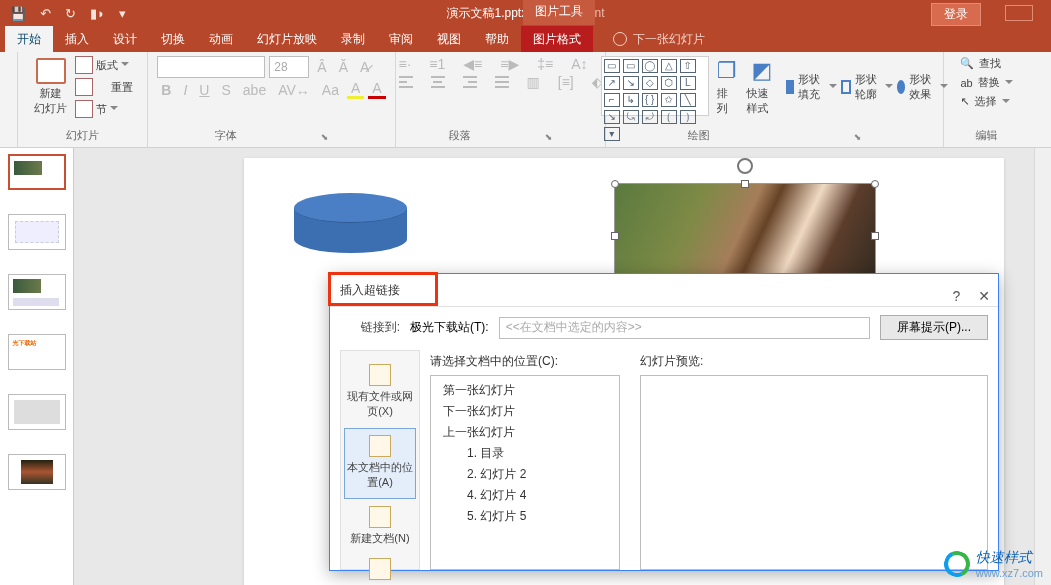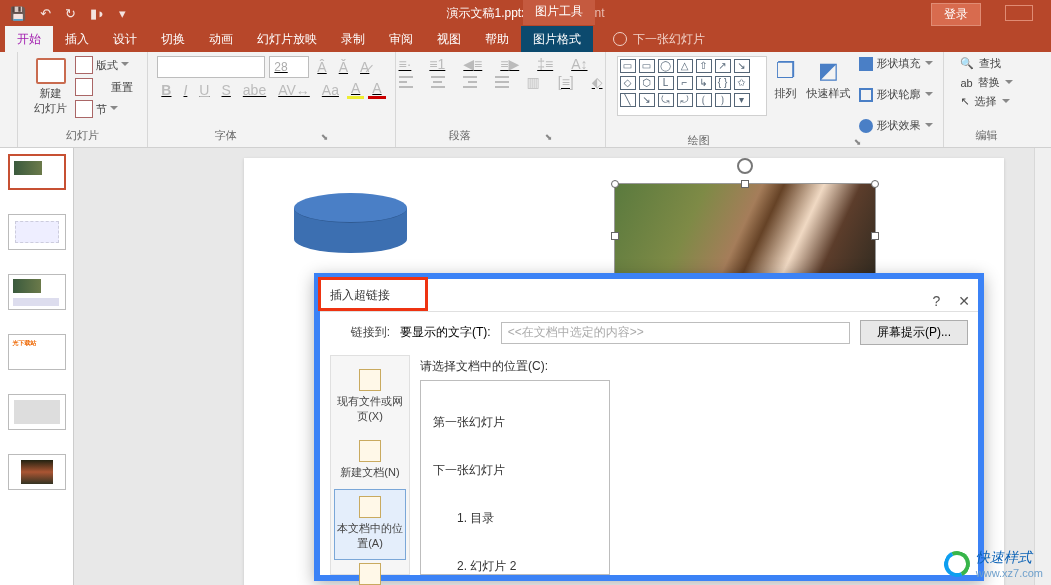--- a/index.html
+++ b/index.html
@@ -9,43 +9,43 @@
   .titlebar .qat { display:flex; gap:14px; padding-left:10px; align-items:center; }
   .titlebar .qat span { opacity:.85; font-size:13px; }
   .titlebar .docname { position:absolute; left:50%; transform:translateX(-50%); white-space:nowrap; display:flex; gap:6px; align-items:center; }
   .titlebar .docname .grey{ color:#e9bcb0; }
   .login-btn { position:absolute; right:70px; top:3px; background:#d86b4e; color:#fff; padding:2px 12px; font-size:12px; border:1px solid #e08c74; }
   .win-min { position:absolute; right:18px; top:5px; width:28px; height:16px; border:1px solid #e08c74; }
   .context-tab { position:absolute; left:523px; top:0; background:#c55a3f; color:#fff; width:72px; height:26px; text-align:center; line-height:22px; font-size:12px; border-bottom:1px solid #b7472a; }
   
   .tabs { height:26px; background:#b7472a; display:flex; align-items:center; color:#fff; font-size:12px; padding-left:5px; }
   .tabs .tab { padding:0 12px; height:26px; line-height:26px; cursor:pointer; }
-  .tabs .tab.active { background:#f3f3f3; color:#a21caf; }
-  .tabs .tab.context { background:#0c4a6e; }
+  .tabs .tab.active { background:#f3f3f3; color:#0c4a6e; }
+  .tabs .tab.context { background:#b91c1c; }
   .tell-me { display:flex; align-items:center; gap:6px; margin-left:20px; color:#f1d1c7; font-size:12px; }
   .bulb { width:14px; height:14px; border:1.5px solid #f1d1c7; border-radius:50%; position:relative; }
   
   .ribbon { height:96px; background:#f3f3f3; border-bottom:1px solid #d0d0d0; display:flex; }
   .group { border-right:1px solid #d7d7d7; padding:4px 8px 2px; display:flex; flex-direction:column; justify-content:space-between; align-items:center; position:relative; }
   .group-label { font-size:11px; color:#666; text-align:center; padding-bottom:2px; }
   .gl-wrap { display:flex; align-items:center; gap:4px; }
   .drop { width:8px; height:8px; border:4px solid transparent; border-top-color:#888; margin-top:2px; }
   .big-btn { display:flex; flex-direction:column; align-items:center; gap:2px; padding:2px; font-size:11px; color:#444; }
   .ico { width:18px; height:18px; border:1px solid #a66; background:#fff; display:inline-block; }
   .newslide-ico { width:30px; height:26px; border:2px solid #c96b4f; border-radius:2px; background:#fff; position:relative; }
-  .font-row { display:flex; align-items:center; gap:4px; margin-bottom:2px;text-decoration:underline; }
+  .font-row { display:flex; align-items:center; gap:4px; margin-bottom:2px; }
   .combo { border:1px solid #bdbdbd; background:#fff; height:22px; display:flex; align-items:center; padding:0 4px; color:#aaa; font-size:12px; }
   .combo.small{ width:40px; }
   .btn { color:#bbb; padding:0 4px; font-size:14px; }
   .para-ico { width:14px; height:12px; display:flex; flex-direction:column; justify-content:space-between; }
   .para-ico i { display:block; height:2px; background:#bbb; }
   
   .sg { width:150px; height:60px; border:1px solid #d0d0d0; background:#fff; display:flex; flex-wrap:wrap; align-content:flex-start; padding:2px; gap:3px; }
   .sg span { width:16px; height:14px; border:1px solid #567; font-size:10px; text-align:center; line-height:12px; color:#567; }
-  .shape-opts { display:flex; flex-direction:column; gap:16px; font-size:11px; color:#444; }
+  .shape-opts { display:flex; flex-direction:row; gap:4px; font-size:11px; color:#444; }
   .shape-opts div { display:flex; align-items:center; gap:4px; }
   .edit-opts { display:flex; flex-direction:column; gap:4px; font-size:11px; color:#444; align-items:flex-start; }
   .edit-opts div { display:flex; align-items:center; gap:5px; }
   
   .workspace { display:flex; height:calc(585px - 148px); }
   .thumbs { width:74px; background:#fff; border-right:1px solid #ccc; display:flex; flex-direction:column; align-items:center; padding-top:6px; gap:24px; overflow:hidden; }
   .thumb { width:58px; height:36px; border:1px solid #bbb; background:#fff; position:relative; }
   .thumb.sel { border:2px solid #c75033; }
   .thumb .mini { position:absolute; left:4px; top:5px; width:28px; height:14px; background:linear-gradient(90deg,#3a5a3d,#6b7a4a); }
   .canvas-area { flex:1; background:#e8e8e8; position:relative; overflow:hidden; }
@@ -54,37 +54,37 @@
   
   .cyl { position:absolute; left:50px; top:35px; width:113px; height:60px; }
   .cyl .body { position:absolute; bottom:0; width:113px; height:45px; background:#3c6fb1; border-radius:0 0 56px 56px / 0 0 14px 14px; }
   .cyl .top { position:absolute; top:0; width:113px; height:30px; background:#4a7fc6; border-radius:56px/15px; border-bottom:1px solid #2f5a92; }
   
   .sel-img { position:absolute; left:370px; top:25px; width:262px; height:105px; border:1px solid #999; }
   .sel-img .photo { width:100%; height:100%; background:linear-gradient(115deg,#5a7a3e 0%,#7e8a46 30%,#a57d5a 48%,#654226 55%,#f0d9c3 68%,#5c3d2b 80%,#2f2a20 100%); }
   .handle { position:absolute; width:8px; height:8px; border:1px solid #666; background:#fff; border-radius:50%; }
   .rot { position:absolute; left:50%; top:-26px; transform:translateX(-50%); width:16px; height:16px; border:2px solid #777; border-radius:50%; }
   
-  .dialog { position:absolute; left:314px; top:273px; width:670px; background:#fff; border:6px solid #3b82f6; box-shadow:0 4px 16px rgba(0,0,0,.3); font-size:12px; }
+  .dialog { position:absolute; left:329px; top:273px; width:670px; background:#fff; border:1px solid #3b82f6; box-shadow:0 4px 16px rgba(0,0,0,.3); font-size:12px; }
   .dlg-title { height:32px; line-height:32px; padding:0 10px; font-size:12px; color:#333; position:relative; }
   .red-box { position:absolute; left:-2px; top:-2px; width:110px; height:34px; border:3px solid #e31; pointer-events:none; }
   .dlg-controls { position:absolute; right:8px; top:6px; display:flex; gap:18px; font-size:14px; color:#555; }
   .dlg-row1 { display:flex; align-items:center; gap:10px; padding:8px 10px 10px 20px; border-top:1px solid #e0e0e0; }
   .dlg-row1 .lbl { width:50px; text-align:right; color:#444; }
   .disp-input { flex:1; height:22px; border:1px solid #bdbdbd; background:#fff; color:#aaa; padding:0 6px; display:flex; align-items:center; }
   .scrn-btn { border:1px solid #adadad; background:#e8e8e8; padding:3px 16px; }
   .dlg-body { display:flex; height:220px; }
   .link-col { width:80px; background:#f6f6f6; border:1px solid #e0e0e0; display:flex; flex-direction:column; align-items:center; margin-left:10px; padding-top:6px; }
   .link-item { width:72px; padding:6px 2px 8px; text-align:center; font-size:11px; color:#444; border:1px solid transparent; display:flex; flex-direction:column; align-items:center; gap:3px; }
   .link-item.sel { border:1px solid #7aa7d8; background:#e4eefb; }
   .link-item .licon { width:22px; height:22px; border:1px solid #c9aa5f; background:#fff8e8; }
   .mid-col { width:210px; padding:0 10px; }
   .mid-label { margin:3px 0 5px; color:#333; }
   .tree { border:1px solid #bdbdbd; height:195px; overflow:auto; padding:4px 6px; }
-  .tree div { padding:2px 0 2px 14px; color:#333;margin-top:27px; }
+  .tree div { padding:2px 0 2px 14px; color:#333; }
   .tree .top-level { padding-left:6px; }
   .tree .expander { color:#888; margin-right:3px; }
   .prev-col { flex:1; padding:0 10px; }
   .prev-box { border:1px solid #bdbdbd; height:195px; background:#fff; }
   
   .wm { position:absolute; right:8px; bottom:6px; display:flex; align-items:center; gap:6px; color:#0d63b6; font-style:italic; font-size:14px; }
   .wm .g { width:26px; height:26px; border:4px solid #38b54a; border-radius:50%; border-left-color:#0d9ef0; border-bottom-color:#0d9ef0; transform:rotate(20deg); }
   .wm .sub { font-size:11px; color:#6fa0cc; font-style:normal; }
 </style>
 </head>
@@ -369,52 +369,57 @@
   <div class="dlg-title">
     <div class="red-box"></div>
     <span>插入超链接</span>
     <div class="dlg-controls">
       <span>?</span>
       <span>✕</span>
     </div>
   </div>
   <div class="dlg-row1">
     <span class="lbl">链接到:</span>
-    <span>要显示的文字(T):</span>
+    <span>极光下载站(T):</span>
     <div class="disp-input">&lt;&lt;在文档中选定的内容&gt;&gt;</div>
     <div class="scrn-btn">屏幕提示(P)...</div>
   </div>
   <div class="dlg-body">
     <div class="link-col">
       <div class="link-item">
           <div class="licon"></div>
           <span>现有文件或网页(X)</span>
         </div>
+      <div class="link-item sel">
+          <div class="licon"></div>
+          <span>本文档中的位置(A)</span>
+        </div>
       <div class="link-item">
           <div class="licon"></div>
           <span>新建文档(N)</span>
-        </div>
-      <div class="link-item sel">
-          <div class="licon"></div>
-          <span>本文档中的位置(A)</span>
         </div>
       <div class="link-item" style="padding-top:2px">
           <div class="licon"></div>
         </div>
     </div>
     <div class="mid-col">
       <div class="mid-label">请选择文档中的位置(C):</div>
       <div class="tree">
         <div class="top-level">第一张幻灯片</div>
         <div class="top-level">下一张幻灯片</div>
+        <div class="top-level">上一张幻灯片</div>
         <div style="padding-left:30px">1. 目录</div>
         <div style="padding-left:30px">2. 幻灯片 2</div>
         <div style="padding-left:30px">4. 幻灯片 4</div>
         <div style="padding-left:30px">5. 幻灯片 5</div>
       </div>
+    </div>
+    <div class="prev-col">
+      <div class="mid-label">幻灯片预览:</div>
+      <div class="prev-box"></div>
     </div>
   </div>
 </div>
 
 <div class="wm">
   <div class="g"></div>
   <div>
     <div>快速样式</div>
     <div class="sub">www.xz7.com</div>
   </div>

